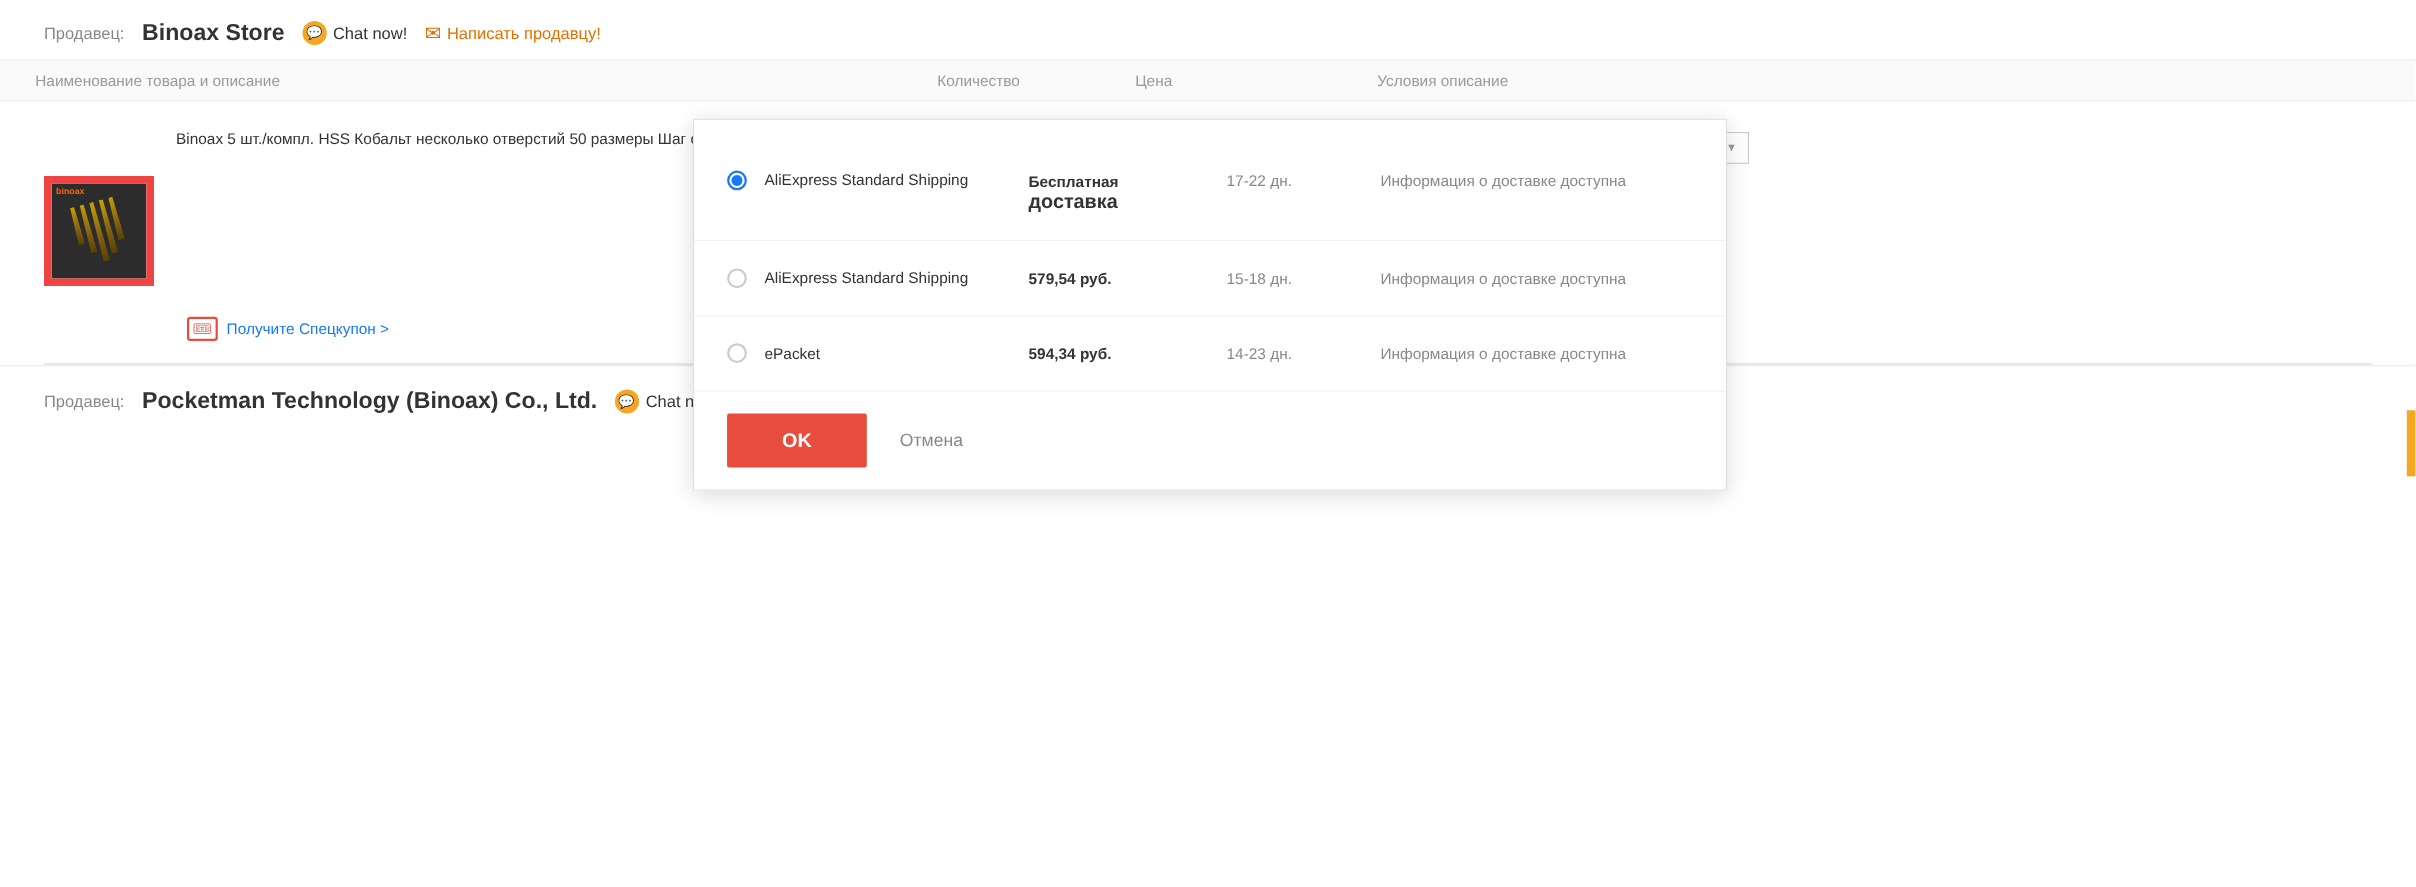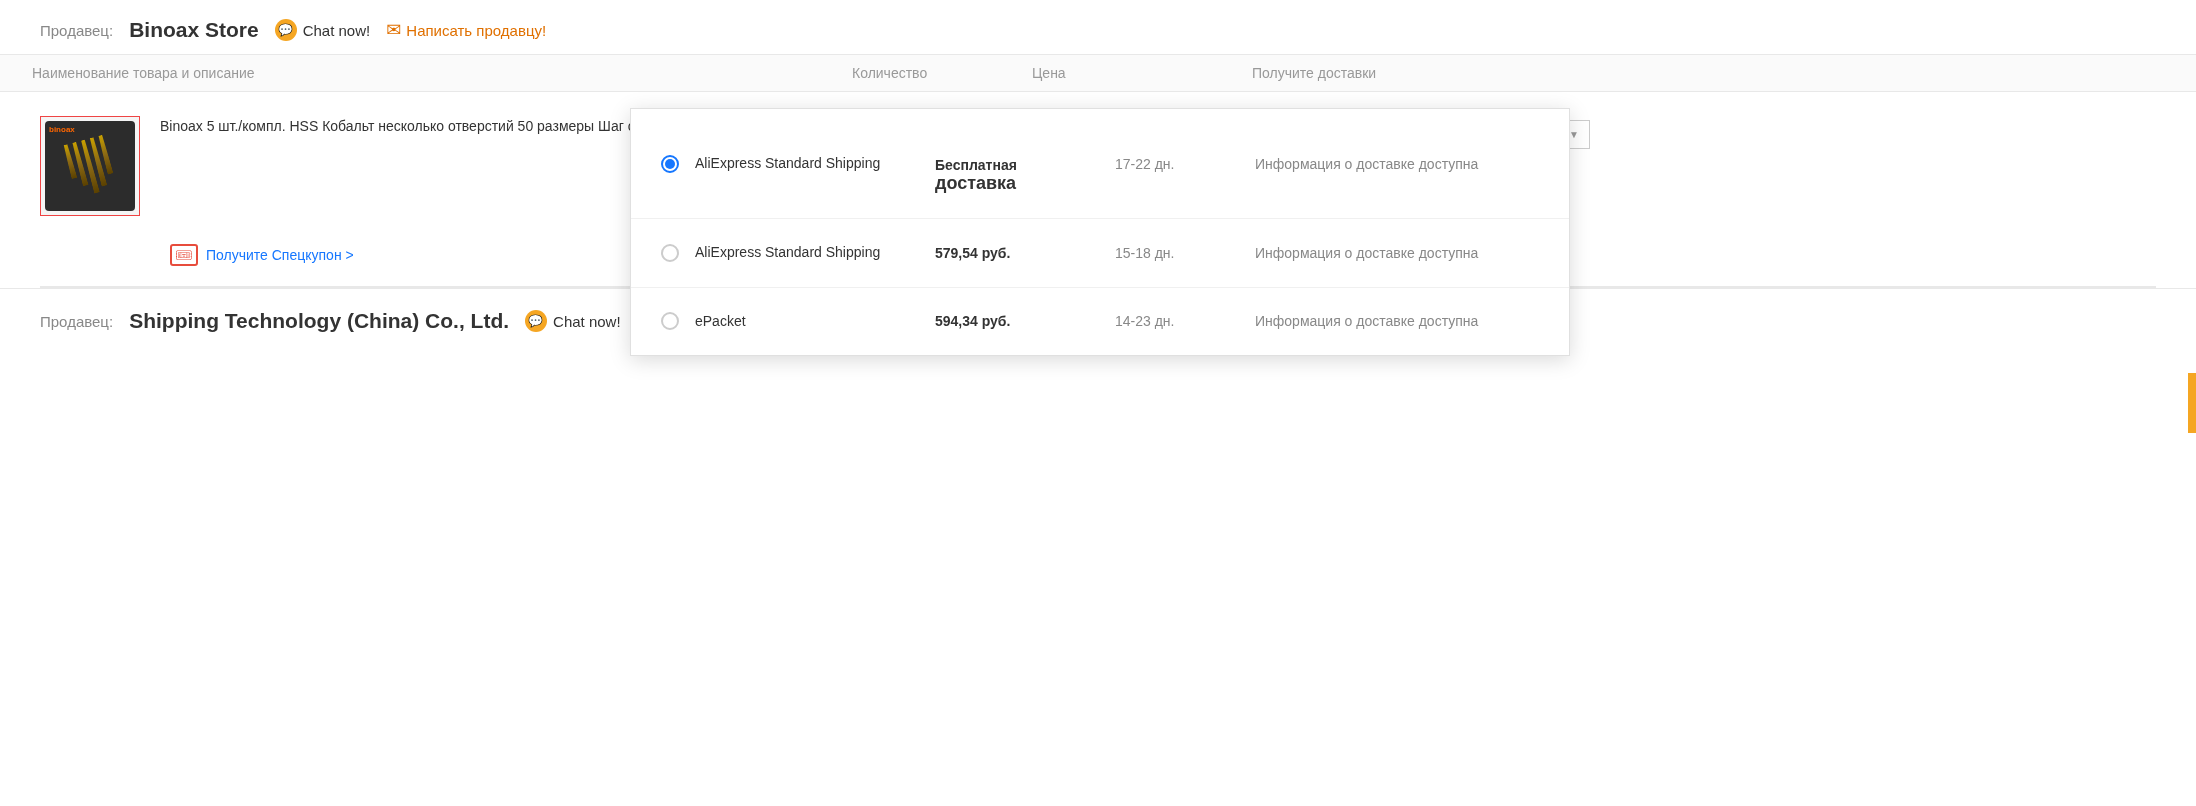--- a/index.html
+++ b/index.html
@@ -85,28 +85,29 @@
       background: #fff;
     }
     .product-row {
       display: flex;
       align-items: flex-start;
       padding: 24px 0 16px 0;
     }
     .product-image {
       width: 100px;
       height: 100px;
-      border: 1px solid #ef4444;
+      border: 7px solid #ef4444;
       margin-right: 20px;
       flex-shrink: 0;
       background: #f5f5f5;
       display: flex;
       align-items: center;
       justify-content: center;
       overflow: hidden;
+      margin-top: 44px;
     }
     
     .drill-case {
       width: 90px;
       height: 90px;
       background: #2c2c2c;
       border-radius: 4px;
       position: relative;
       display: flex;
       align-items: center;
@@ -361,21 +362,21 @@
     <div class="message-icon">
       <span class="message-icon-symbol">✉</span>
       <span>Написать продавцу!</span>
     </div>
   </div>
 
   <div class="table-header">
     <div class="col-product">Наименование товара и описание</div>
     <div class="col-qty">Количество</div>
     <div class="col-price">Цена</div>
-    <div class="col-shipping">Получите доставки</div>
+    <div class="col-shipping">Условия описание</div>
   </div>
 
   <div class="product-section">
     <div class="product-row">
 
       <div class="product-image">
         <div class="drill-case">
           <span class="store-logo">binoax</span>
           <div class="drill-bits-container">
             <div class="drill-bit" style="height:35px"></div>
@@ -413,21 +414,21 @@
     </div>
 
     <div class="coupon-row">
       <div class="coupon-icon">🎟</div>
       <span class="coupon-link">Получите Спецкупон &gt;</span>
     </div>
   </div>
 
   <div class="bottom-seller-bar">
     <span class="seller-label">Продавец:</span>
-    <span class="seller-name">Shipping Technology (China) Co., Ltd.</span>
+    <span class="seller-name">Pocketman Technology (Binoax) Co., Ltd.</span>
     <div class="chat-now-btn">
       <div class="chat-icon">💬</div>
       <span>Chat now!</span>
     </div>
     <div class="message-icon">
       <span class="message-icon-symbol">✉</span>
     </div>
   </div>
 
   <div class="shipping-overlay">
@@ -458,17 +459,21 @@
     </div>
 
     <div class="shipping-option-row">
       <div class="radio-btn"></div>
       <div class="option-name">ePacket</div>
       <div class="option-cost">594,34 руб.</div>
       <div class="option-days">14-23 дн.</div>
       <div class="option-info">Информация о доставке доступна</div>
     </div>
 
+    <div class="overlay-footer">
+      <button class="ok-button">OK</button>
+      <button class="cancel-button">Отмена</button>
+    </div>
   </div>
 
   <div class="right-edge-bar"></div>
 
 </div>
 
 </body></html>

